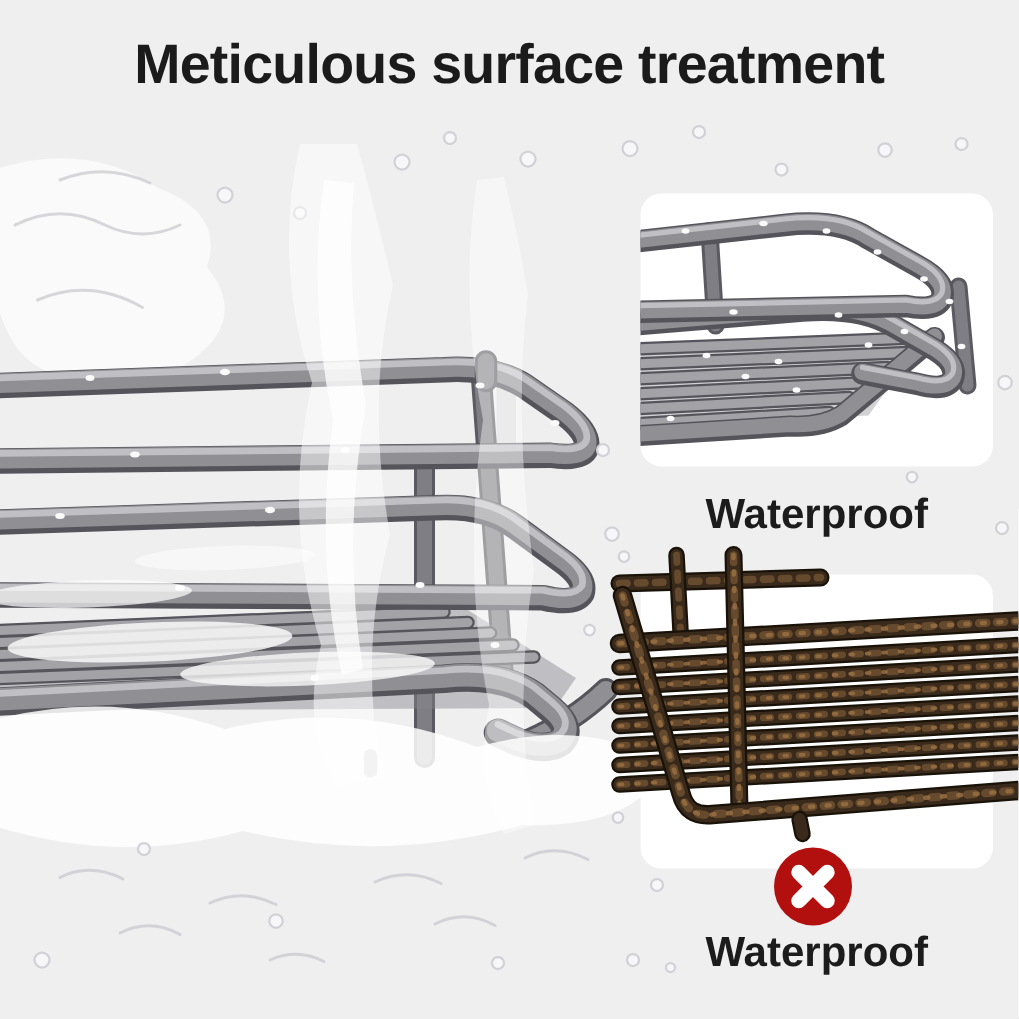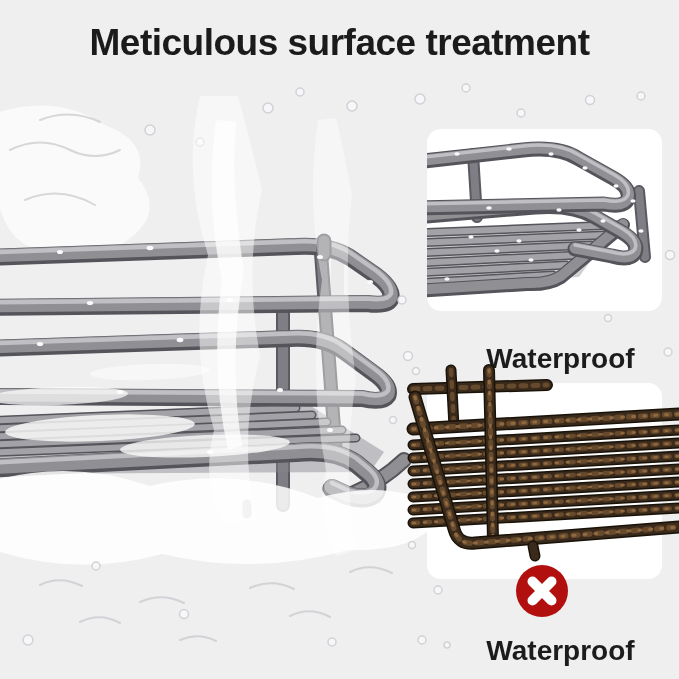--- a/index.html
+++ b/index.html
@@ -12,21 +12,21 @@
     font-size:37px;font-weight:bold;color:#1b1b1b;letter-spacing:-0.5px;margin:0;
   }
   svg.scene{position:absolute;left:0;top:0;}
   .card{position:absolute;background:#ffffff;border-radius:14px;}
   .card-clip{overflow:hidden;}
   .card1{left:427px;top:129px;width:235px;height:182px;}
   .card2{left:427px;top:383px;width:235px;height:196px;}
   .card svg{position:absolute;left:0;top:0;overflow:visible;}
   .panel-label{
     position:absolute;left:427px;width:235px;text-align:center;
-    font-size:28px;font-weight:bold;color:#1c1c1c;margin:16px;
+    font-size:28px;font-weight:bold;color:#1c1c1c;margin:0;
   }
   .label-waterproof{top:327px;}
   .label-rustproof{top:619px;}
   .badge{position:absolute;left:514px;top:563px;width:56px;height:56px;}
   
   .tu{fill:none;stroke:#54545a;stroke-linecap:round;stroke-linejoin:round;}
   .tb{fill:none;stroke:#8f8f94;stroke-linecap:round;stroke-linejoin:round;}
   .th{fill:none;stroke:#c9c9cd;stroke-linecap:round;stroke-linejoin:round;opacity:.85;}
   .pu{fill:none;stroke:#5a5a60;stroke-linecap:round;}
   .pb{fill:none;stroke:#7e7e84;stroke-linecap:round;}

